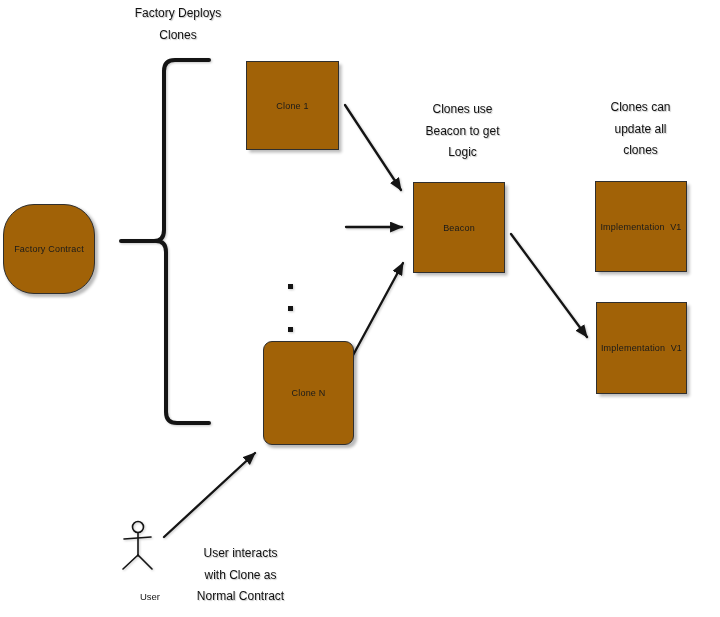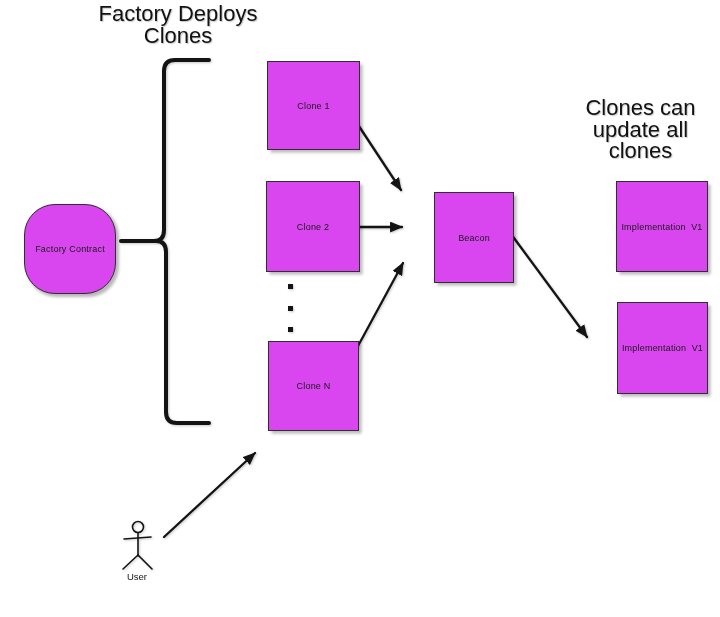--- a/index.html
+++ b/index.html
@@ -18,49 +18,49 @@
   }
   .layer-svg {
     position: absolute;
     left: 0;
     top: 0;
     width: 720px;
     height: 617px;
   }
   .node {
     position: absolute;
-    background: #d946ef;
+    background: #a16207;
     border: 1px solid #2f2f2f;
     box-shadow: 2.5px 2.5px 3px rgba(0,0,0,0.28);
     display: flex;
     align-items: center;
     justify-content: center;
     box-sizing: border-box;
-    margin-left: 21px;
   }
   .node-label {
     font-size: 9px;
     letter-spacing: 0.2px;
     white-space: pre;
     color: #1a1a1a;
   }
   .annotation {
     position: absolute;
     white-space: pre-line;
     text-align: center;
-    font-size: 22px;
+    font-size: 12px;
     line-height: 21.5px;
     color: #111111;
     text-shadow: 1px 1.2px 1px rgba(0,0,0,0.22);
   }
   .actor-label {
     position: absolute;
-    text-align: center;
+    text-align: right;
     font-size: 9.5px;
     color: #141414;
+    margin-top: 20px;
   }
   .shapes {
     filter: drop-shadow(1.5px 1.5px 0.8px rgba(0,0,0,0.22));
   }
 </style>
 </head>
 <body>
 
 <div class="stage">
 
@@ -98,43 +98,46 @@
         <line x1="124" y1="539" x2="151" y2="537"></line>
         <line x1="138" y1="555" x2="123" y2="569"></line>
         <line x1="138" y1="555" x2="152" y2="569"></line>
       </g>
     </g>
   </svg>
 
   <div class="annotation" style="left:88px; top:3px; width:180px;">Factory Deploys
 Clones</div>
 
+  <div class="annotation" style="left:390px; top:99px; width:145px;">Clones use
+Beacon to get
+Logic</div>
 
   <div class="annotation" style="left:568px; top:97px; width:145px;">Clones can
 update all
 clones</div>
 
+  <div class="annotation" style="left:148px; top:543px; width:185px;">User interacts
+with Clone as
+Normal Contract</div>
 
   <div class="node" style="left:3px; top:204px; width:92px; height:90px;border-radius:31px;">
     <span class="node-label">Factory Contract</span>
   </div>
 
   <div class="node" style="left:246px; top:61px; width:93px; height:89px;">
     <span class="node-label">Clone 1</span>
   </div>
 
-  <div class="node" style="left:245px; top:181px; width:94px; height:91px;">
-    <span class="node-label">Clone 2</span>
-  </div>
 
-  <div class="node" style="left:247px; top:341px; width:91px; height:90px;">
+  <div class="node" style="left:263px; top:341px; width:91px; height:104px;border-radius:9px;">
     <span class="node-label">Clone N</span>
   </div>
 
-  <div class="node" style="left:413px; top:192px; width:80px; height:91px;">
+  <div class="node" style="left:413px; top:182px; width:92px; height:91px;">
     <span class="node-label">Beacon</span>
   </div>
 
   <div class="node" style="left:595px; top:181px; width:92px; height:91px;">
     <span class="node-label">Implementation  V1</span>
   </div>
 
   <div class="node" style="left:596px; top:302px; width:91px; height:92px;">
     <span class="node-label">Implementation  V1</span>
   </div>

